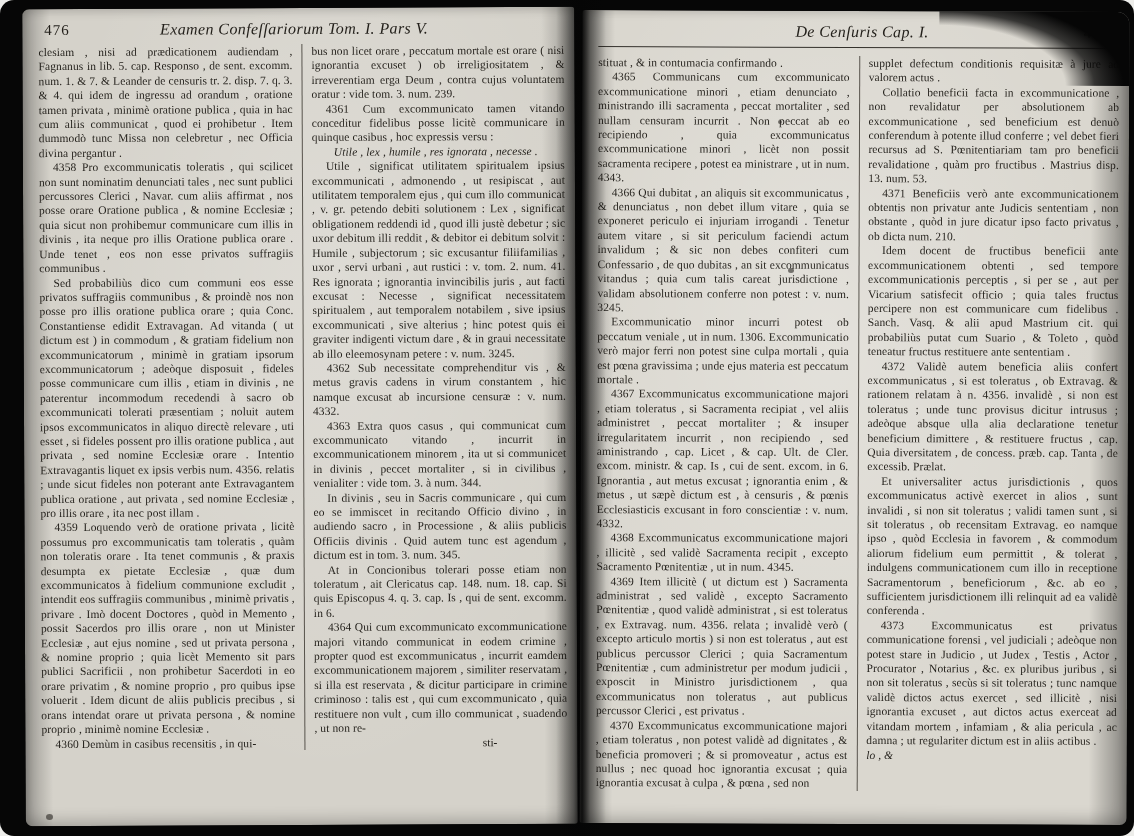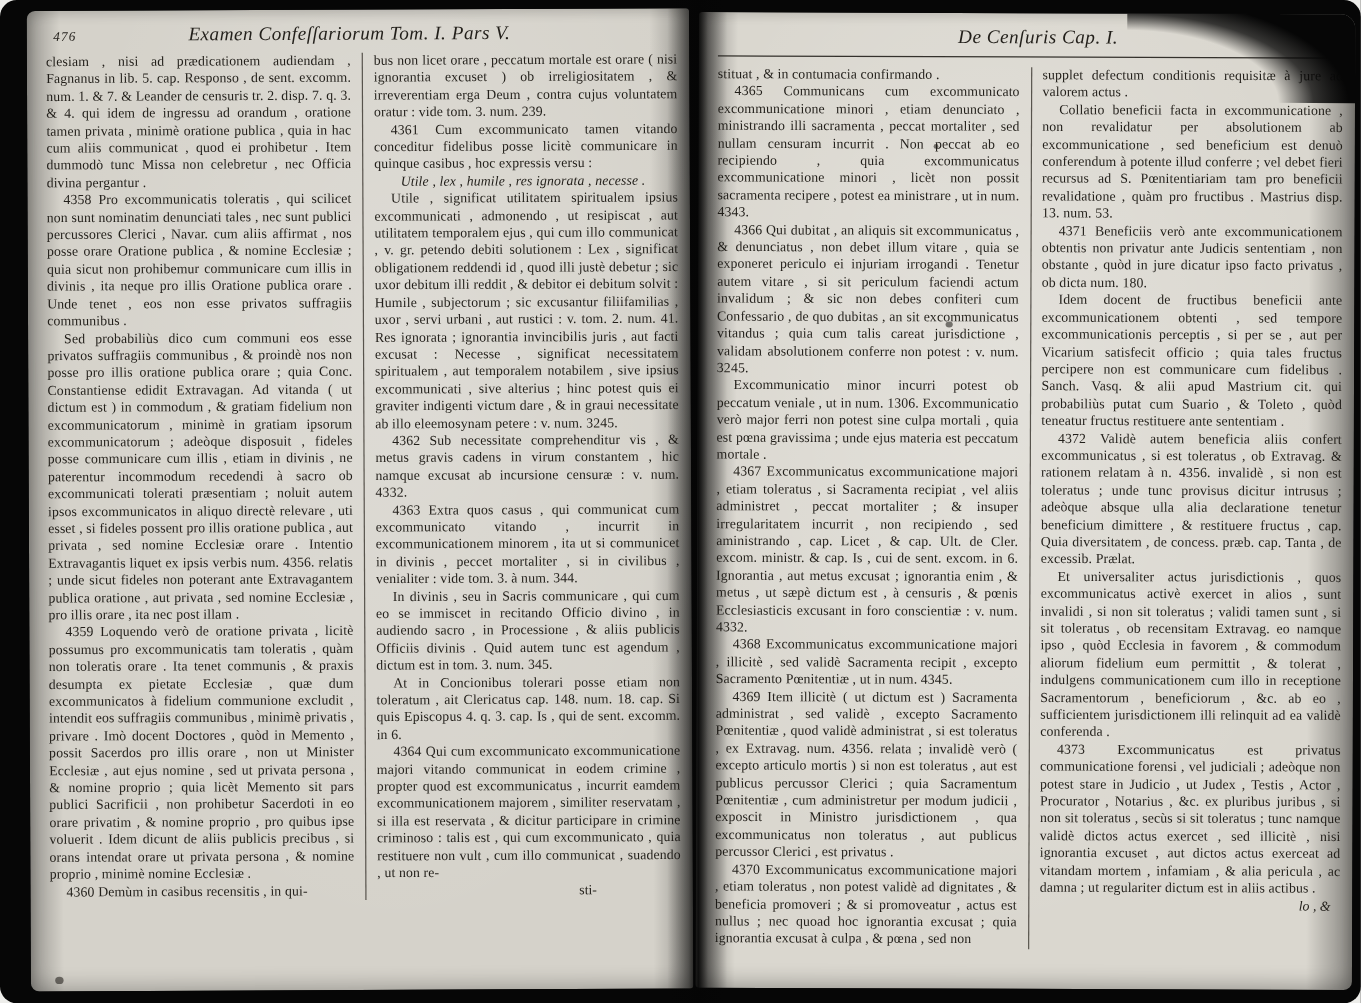--- a/index.html
+++ b/index.html
@@ -34,34 +34,34 @@
   .gutter{
     position:absolute;left:556px;top:0;width:50px;height:836px;z-index:6;pointer-events:none;
     background:linear-gradient(90deg, rgba(0,0,0,0) 0%, rgba(5,5,5,0.45) 36%, rgba(5,5,5,0.92) 52%, rgba(5,5,5,0.42) 68%, rgba(0,0,0,0) 100%);
   }
   .curl{
     position:absolute;top:0;right:0;width:190px;height:74px;z-index:3;pointer-events:none;
     background:radial-gradient(ellipse 210px 100px at 0% 100%, rgba(0,0,0,0) 60%, rgba(8,8,8,0.78) 74%, #060606 88%);
     border-top-right-radius:12px;
   }
   .page-header{display:flex;align-items:baseline;padding:12px 20px 2px 22px;}
-  .folio{font-size:11px;letter-spacing:1px;font-style:italic;}
+  .folio{font-size:15px;letter-spacing:1px;}
   .running-title{flex:1;text-align:center;font-style:italic;font-size:16px;letter-spacing:0.4px;}
   .spacer{width:36px;}
   .header-rule{height:1px;background:#34312c;margin:4px 14px 4px 16px;}
   .columns{display:flex;padding:4px 10px 0 16px;}
   .col{width:50%;box-sizing:border-box;}
   .col-1{padding-right:9px;}
   .col-2{border-left:1px solid #57534c;padding-left:9px;}
   .col p{margin:0;font-size:11.5px;line-height:14.4px;text-align:justify;letter-spacing:0.1px;}
   p.num{text-indent:14px;}
   p.verse{font-style:italic;text-indent:22px;padding-right:8px;}
   .catchword{font-size:11.5px;margin-top:1px;}
   .catchword-left{text-align:right;padding-right:70px;}
-  .catchword-right{text-align:right;padding-right:8px;font-style:italic;}
+  .catchword-right{padding-right:8px;font-style:italic;}
   .speck{position:absolute;border-radius:50%;background:rgba(25,22,18,0.55);pointer-events:none;z-index:4;}
   .speck-1{left:788px;top:268px;width:6px;height:5px;}
   .speck-2{left:778px;top:120px;width:4px;height:4px;}
   .speck-3{left:46px;top:814px;width:7px;height:6px;}
 </style>
 </head>
 <body>
 
 <div class="scan-bg"></div>
 <div class="gutter"></div>
@@ -113,21 +113,21 @@
       <p class="num">4366 Qui dubitat , an aliquis sit excommunicatus , &amp; denunciatus , non debet illum vitare , quia se exponeret periculo ei injuriam irrogandi . Tenetur autem vitare , si sit periculum faciendi actum invalidum ; &amp; sic non debes confiteri cum Confessario , de quo dubitas , an sit excommunicatus vitandus ; quia cum talis careat jurisdictione , validam absolutionem conferre non potest : v. num. 3245.</p>
       <p class="num">Excommunicatio minor incurri potest ob peccatum veniale , ut in num. 1306. Excommunicatio verò major ferri non potest sine culpa mortali , quia est pœna gravissima ; unde ejus materia est peccatum mortale .</p>
       <p class="num">4367 Excommunicatus excommunicatione majori , etiam toleratus , si Sacramenta recipiat , vel aliis administret , peccat mortaliter ; &amp; insuper irregularitatem incurrit , non recipiendo , sed aministrando , cap. Licet , &amp; cap. Ult. de Cler. excom. ministr. &amp; cap. Is , cui de sent. excom. in 6. Ignorantia , aut metus excusat ; ignorantia enim , &amp; metus , ut sæpè dictum est , à censuris , &amp; pœnis Ecclesiasticis excusant in foro conscientiæ : v. num. 4332.</p>
       <p class="num">4368 Excommunicatus excommunicatione majori , illicitè , sed validè Sacramenta recipit , excepto Sacramento Pœnitentiæ , ut in num. 4345.</p>
       <p class="num">4369 Item illicitè ( ut dictum est ) Sacramenta administrat , sed validè , excepto Sacramento Pœnitentiæ , quod validè administrat , si est toleratus , ex Extravag. num. 4356. relata ; invalidè verò ( excepto articulo mortis ) si non est toleratus , aut est publicus percussor Clerici ; quia Sacramentum Pœnitentiæ , cum administretur per modum judicii , exposcit in Ministro jurisdictionem , qua excommunicatus non toleratus , aut publicus percussor Clerici , est privatus .</p>
       <p class="num">4370 Excommunicatus excommunicatione majori , etiam toleratus , non potest validè ad dignitates , &amp; beneficia promoveri ; &amp; si promoveatur , actus est nullus ; nec quoad hoc ignorantia excusat ; quia ignorantia excusat à culpa , &amp; pœna , sed non</p>
     </div>
     <div class="col col-2">
       <p class="cont">supplet defectum conditionis requisitæ à jure ad valorem actus .</p>
       <p class="num">Collatio beneficii facta in excommunicatione , non revalidatur per absolutionem ab excommunicatione , sed beneficium est denuò conferendum à potente illud conferre ; vel debet fieri recursus ad S. Pœnitentiariam tam pro beneficii revalidatione , quàm pro fructibus . Mastrius disp. 13. num. 53.</p>
-      <p class="num">4371 Beneficiis verò ante excommunicationem obtentis non privatur ante Judicis sententiam , non obstante , quòd in jure dicatur ipso facto privatus , ob dicta num. 180.</p>
+      <p class="num">4371 Beneficiis verò ante excommunicationem obtentis non privatur ante Judicis sententiam , non obstante , quòd in jure dicatur ipso facto privatus , ob dicta num. 210.</p>
       <p class="num">Idem docent de fructibus beneficii ante excommunicationem obtenti , sed tempore excommunicationis perceptis , si per se , aut per Vicarium satisfecit officio ; quia tales fructus percipere non est communicare cum fidelibus . Sanch. Vasq. &amp; alii apud Mastrium cit. qui probabiliùs putat cum Suario , &amp; Toleto , quòd teneatur fructus restituere ante sententiam .</p>
       <p class="num">4372 Validè autem beneficia aliis confert excommunicatus , si est toleratus , ob Extravag. &amp; rationem relatam à n. 4356. invalidè , si non est toleratus ; unde tunc provisus dicitur intrusus ; adeòque absque ulla alia declaratione tenetur beneficium dimittere , &amp; restituere fructus , cap. Quia diversitatem , de concess. præb. cap. Tanta , de excessib. Prælat.</p>
       <p class="num">Et universaliter actus jurisdictionis , quos excommunicatus activè exercet in alios , sunt invalidi , si non sit toleratus ; validi tamen sunt , si sit toleratus , ob recensitam Extravag. eo namque ipso , quòd Ecclesia in favorem , &amp; commodum aliorum fidelium eum permittit , &amp; tolerat , indulgens communicationem cum illo in receptione Sacramentorum , beneficiorum , &amp;c. ab eo , sufficientem jurisdictionem illi relinquit ad ea validè conferenda .</p>
       <p class="num">4373 Excommunicatus est privatus communicatione forensi , vel judiciali ; adeòque non potest stare in Judicio , ut Judex , Testis , Actor , Procurator , Notarius , &amp;c. ex pluribus juribus , si non sit toleratus , secùs si sit toleratus ; tunc namque validè dictos actus exercet , sed illicitè , nisi ignorantia excuset , aut dictos actus exerceat ad vitandam mortem , infamiam , &amp; alia pericula , ac damna ; ut regulariter dictum est in aliis actibus .</p>
       <div class="catchword catchword-right">lo , &amp;</div>
     </div>
   </div>
 </div>
 
 </body></html>

